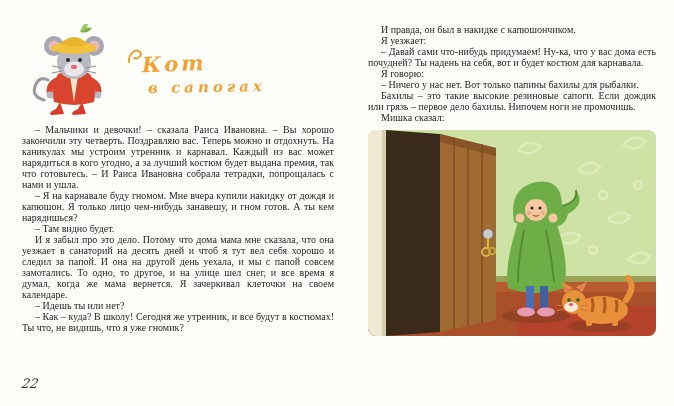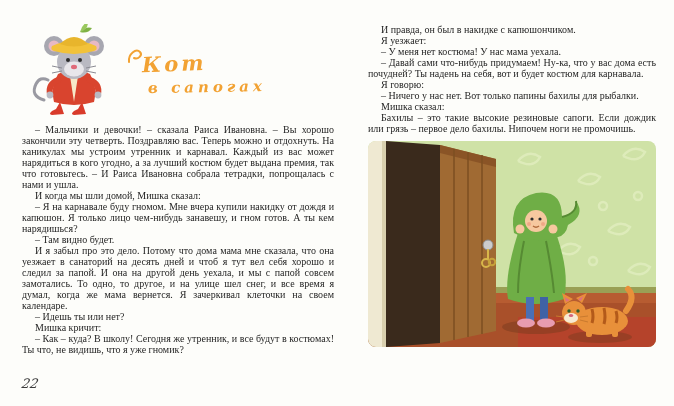--- a/index.html
+++ b/index.html
@@ -77,43 +77,40 @@
         <svg class="flourish" width="18" height="20" viewBox="0 0 18 20" aria-hidden="true">
           <path d="M3 16 C 2 8, 10 2, 14 6 C 17 9, 12 14, 8 12" fill="none" stroke="#f2a233" stroke-width="2" stroke-linecap="round"></path>
         </svg>
         <div class="title-line1">Кот</div>
         <div class="title-line2">в сапогах</div>
       </div>
     </div>
 
     <div class="text-col">
       <p>– Мальчики и девочки! – сказала Раиса Ивановна. – Вы хорошо закончили эту четверть. Поздравляю вас. Теперь можно и отдохнуть. На каникулах мы устроим утренник и карнавал. Каждый из вас может нарядиться в кого угодно, а за лучший костюм будет выдана премия, так что готовьтесь. – И Раиса Ивановна собрала тетрадки, попрощалась с нами и ушла.</p>
-      <p>И когда мы шли домой, Мишка сказал:</p>
       <p>– Я на карнавале буду гномом. Мне вчера купили накидку от дождя и капюшон. Я только лицо чем-нибудь занавешу, и гном готов. А ты кем нарядишься?</p>
       <p>– Там видно будет.</p>
       <p>И я забыл про это дело. Потому что дома мама мне сказала, что она уезжает в санаторий на десять дней и чтоб я тут вел себя хорошо и следил за папой. И она на другой день уехала, и мы с папой совсем замотались. То одно, то другое, и на улице шел снег, и все время я думал, когда же мама вернется. Я зачеркивал клеточки на своем календаре.</p>
       <p>– Идешь ты или нет?</p>
-      <p>Мишка кричит:</p>
       <p>– Как – куда? В школу! Сегодня же утренник, и все будут в костюмах! Ты что, не видишь, что я уже гномик?</p>
     </div>
 
     <div class="page-number">22</div>
   </div>
 
   <div class="right-page">
 
     <div class="text-col">
       <p>И правда, он был в накидке с капюшончиком.</p>
       <p>Я уезжает:</p>
-      <p>– У меня нет костюма! У нас мама уехала.</p>
       <p>– Давай сами что-нибудь придумаем! Ну-ка, что у вас дома есть почудней? Ты надень на себя, вот и будет костюм для карнавала.</p>
       <p>Я говорю:</p>
       <p>– Ничего у нас нет. Вот только папины бахилы для рыбалки.</p>
+      <p>Бахилы – это такие высокие резиновые сапоги. Если дождик или грязь – первое дело бахилы. Нипочем ноги не промочишь.</p>
       <p>Мишка сказал:</p>
-      <p>Бахилы – это такие высокие резиновые сапоги. Если дождик или грязь – первое дело бахилы. Нипочем ноги не промочишь.</p>
     </div>
 
     <div class="scene-wrap">
       <svg class="scene-art" viewBox="0 0 288 206" aria-hidden="true">
 
         <rect x="0" y="0" width="288" height="206" fill="#cfe2a6"></rect>
 
         <g stroke="#dfedbd" stroke-width="2.5" fill="none" opacity="0.9">
           <path d="M150 20 q 10 -12 22 -4 q -6 12 -22 4"></path>
           <path d="M210 40 q 10 -12 22 -4 q -6 12 -22 4"></path>

